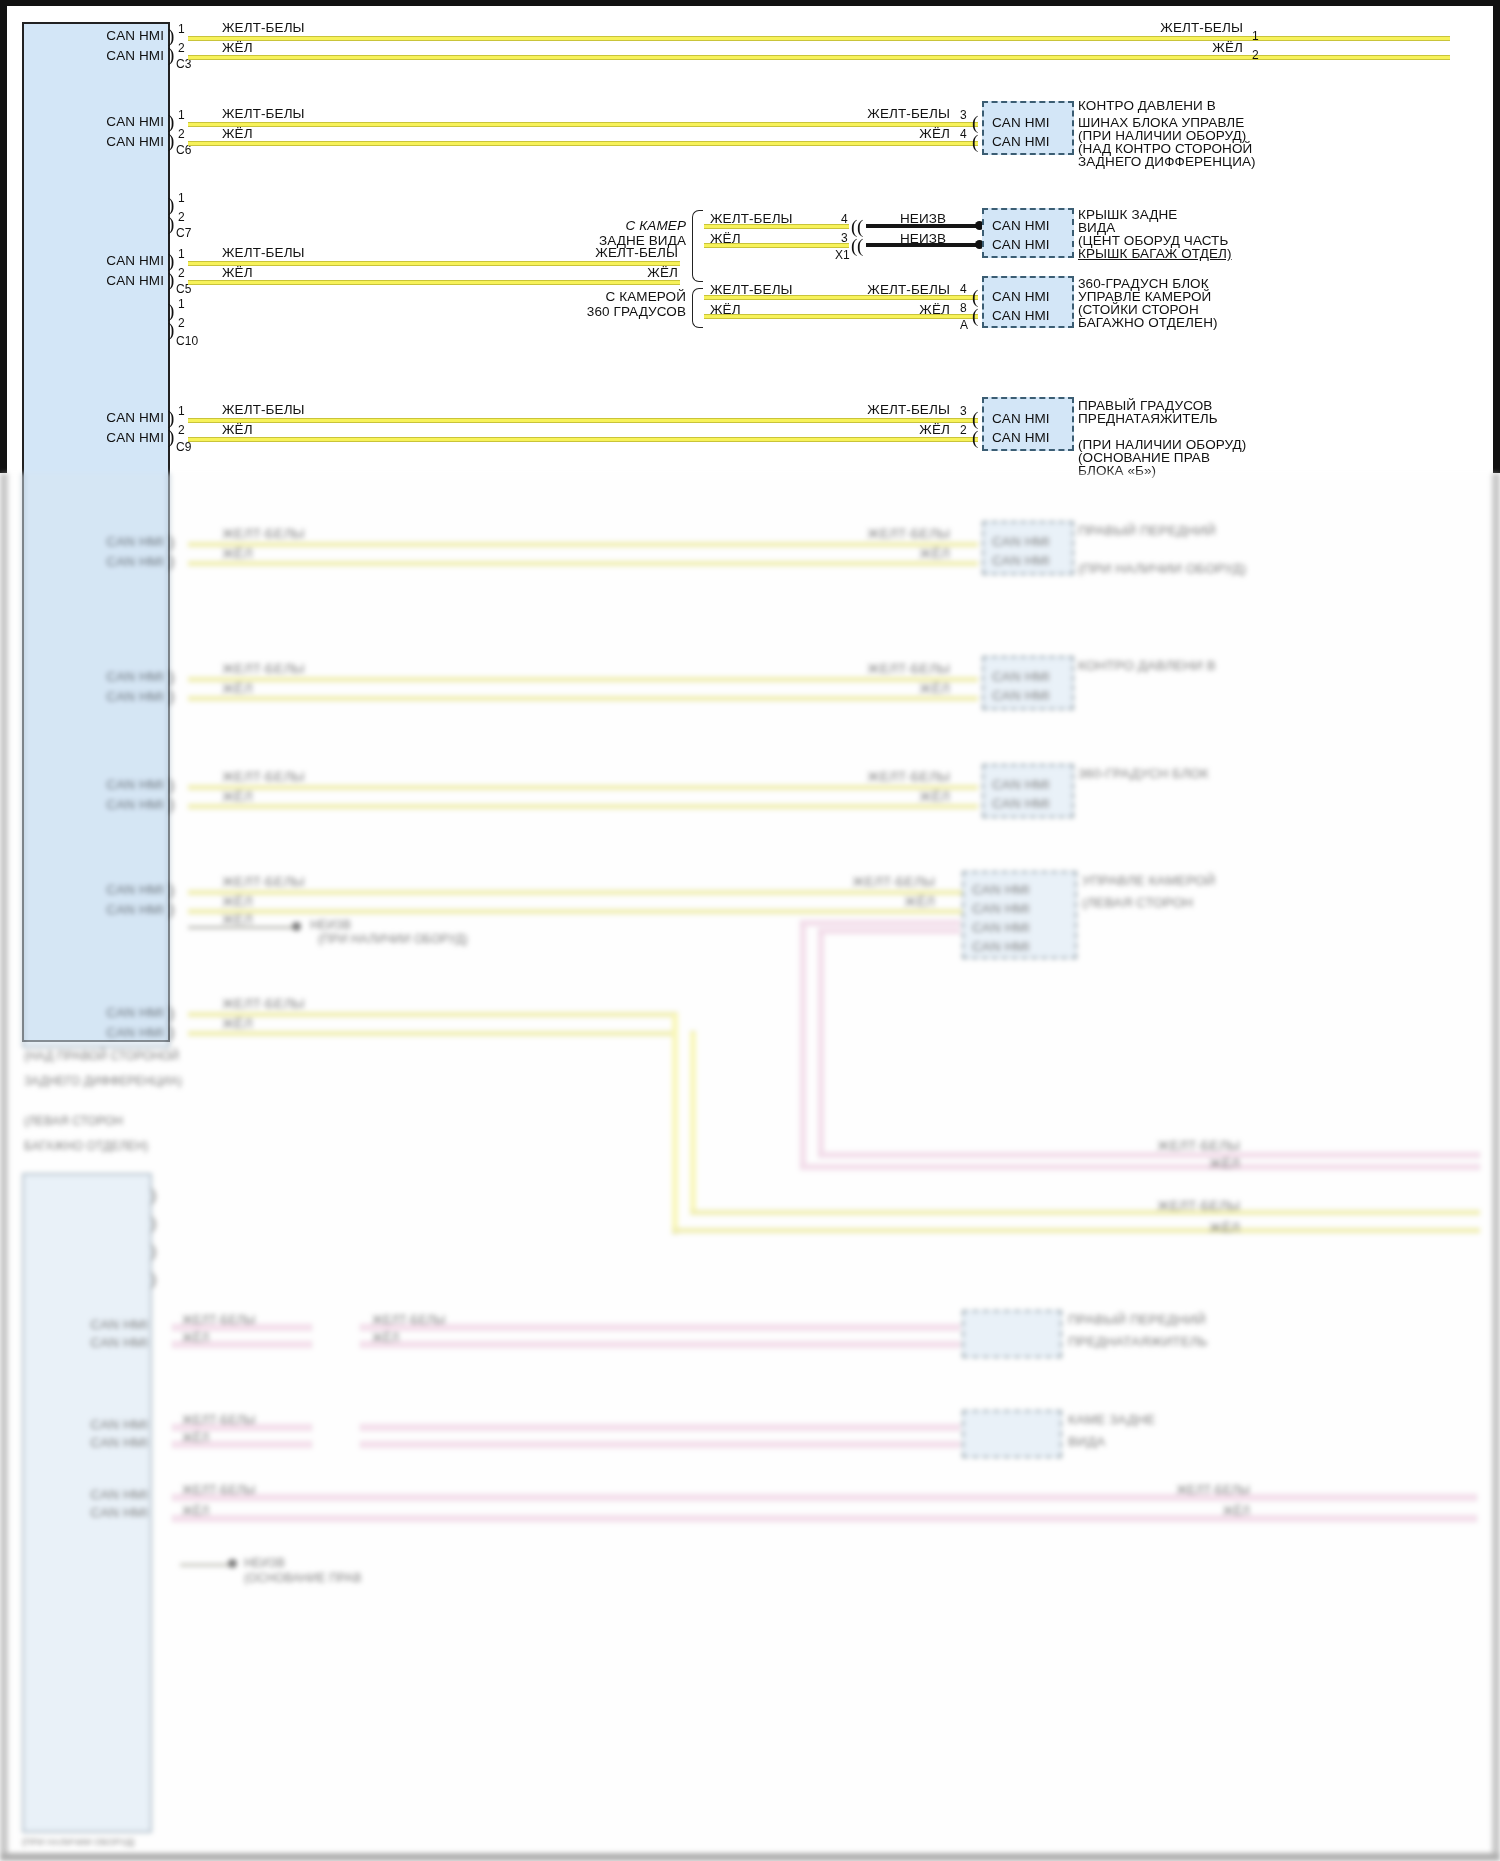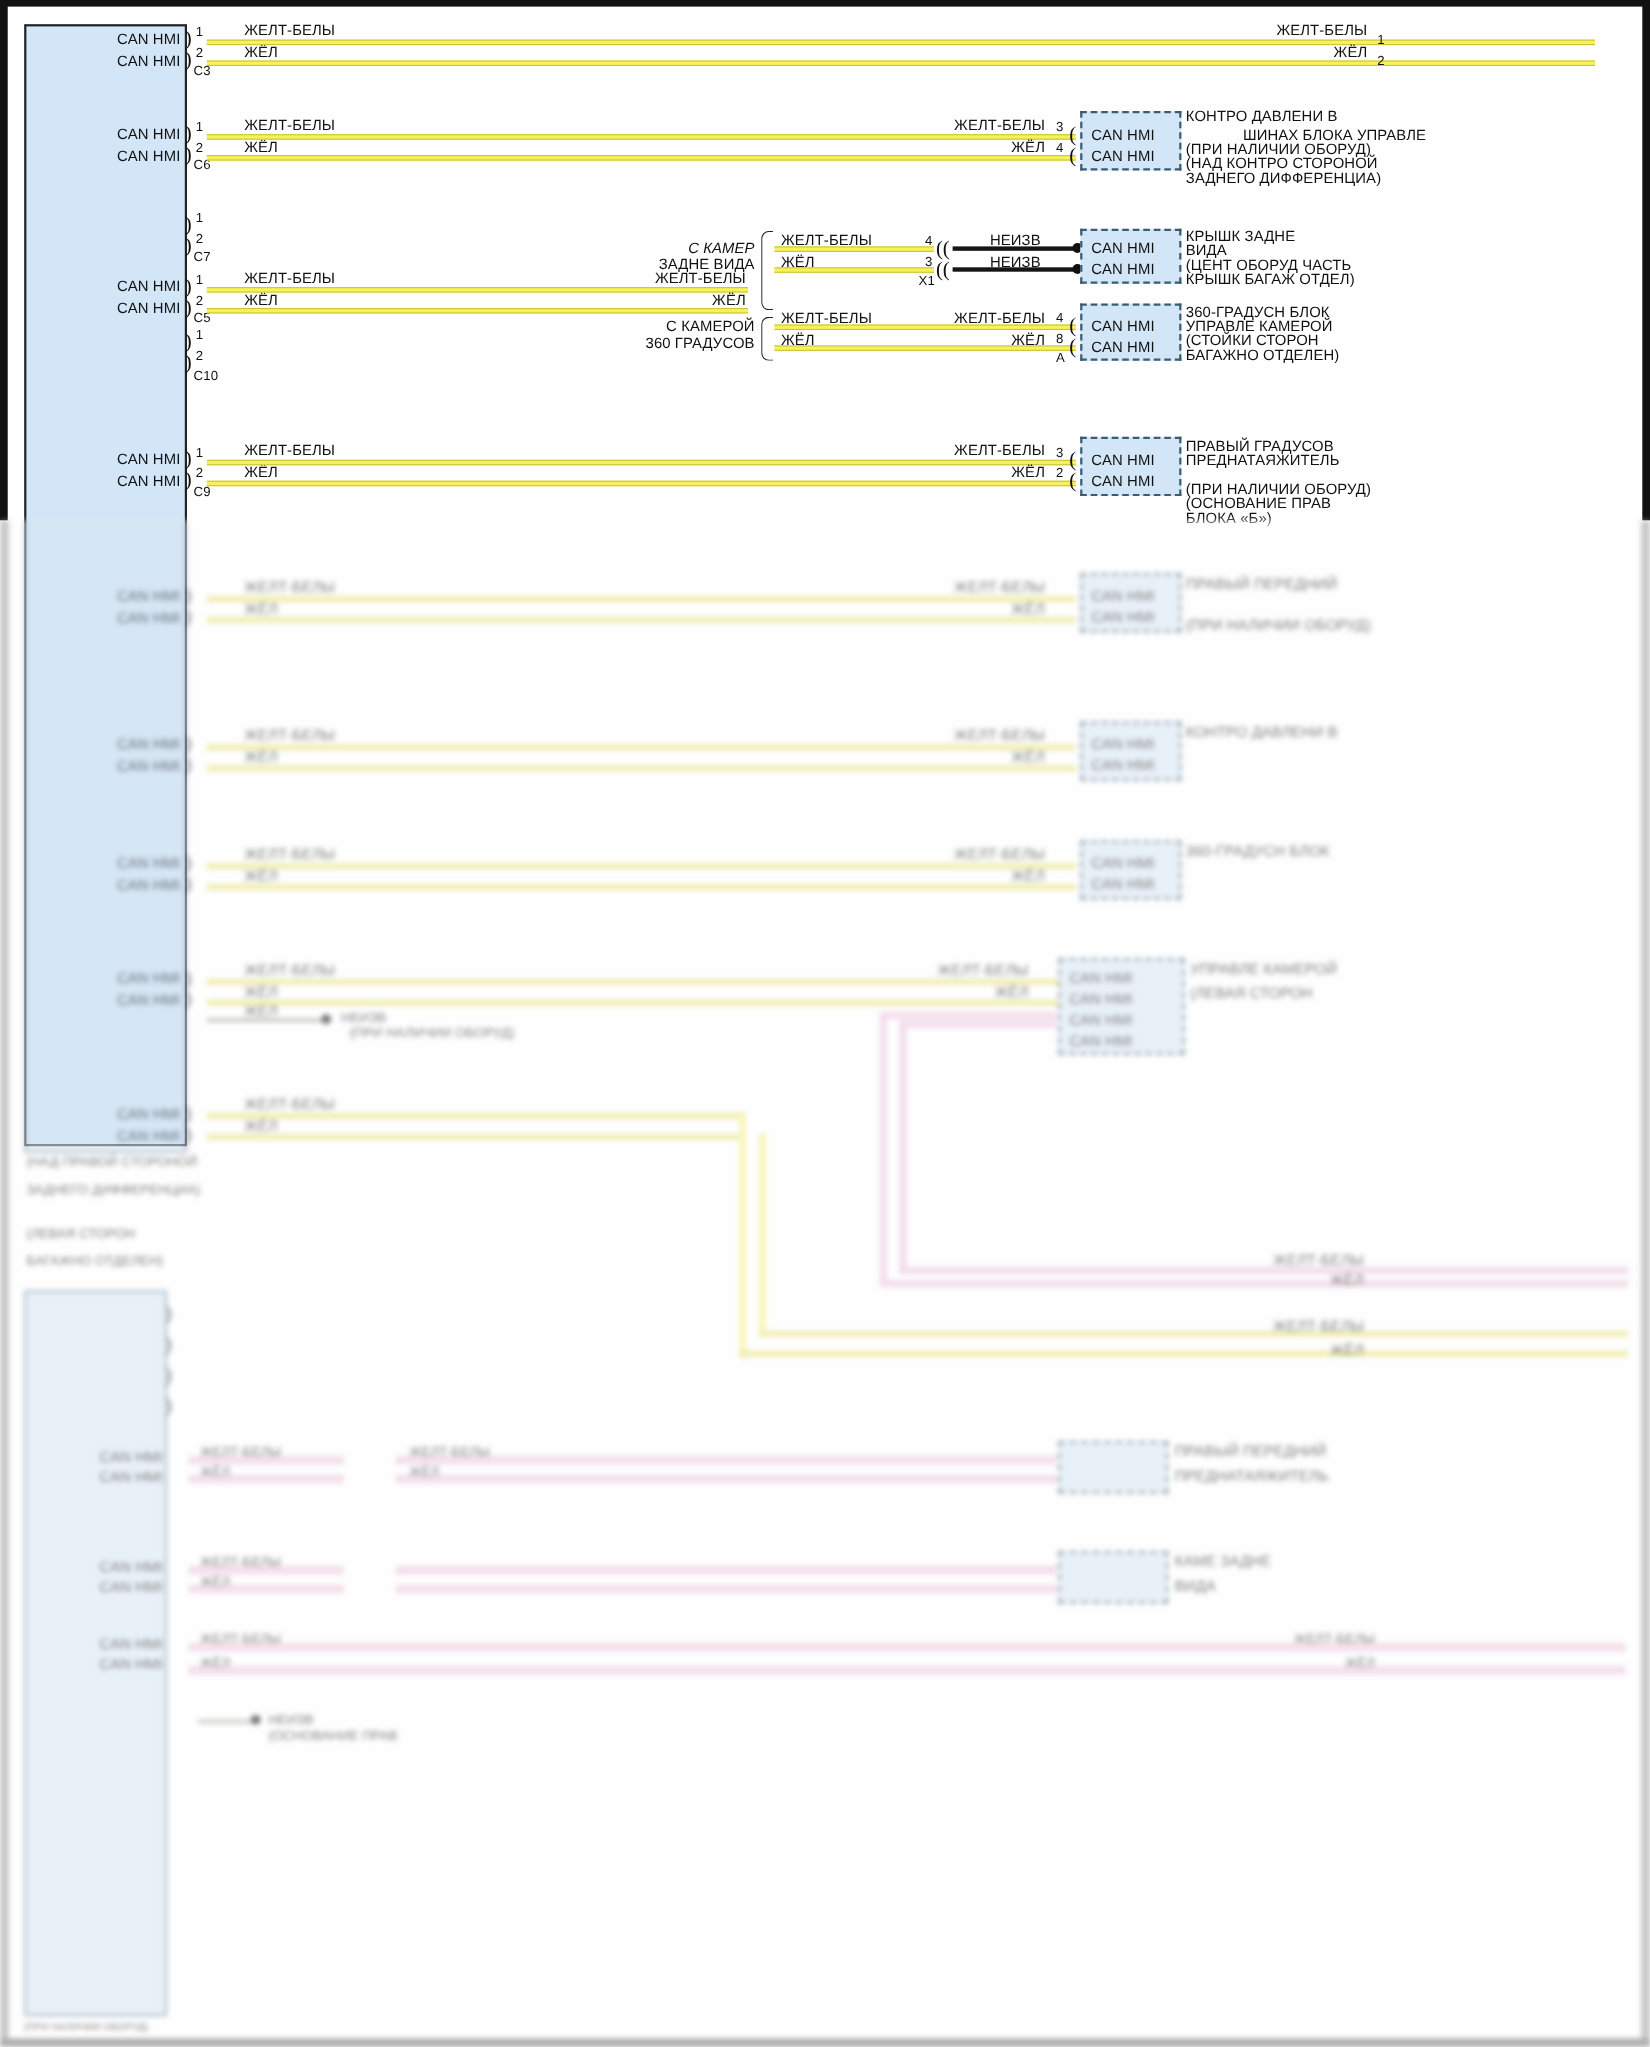--- a/index.html
+++ b/index.html
@@ -151,21 +151,21 @@
   <div class="t small" style="left:960px; top:108px;">3</div>
   <div class="t small" style="left:960px; top:127px;">4</div>
   <div class="conn" style="left:972px; top:113px;">(</div>
   <div class="conn" style="left:972px; top:132px;">(</div>
   <div class="vline" style="left:984px; top:112px; height:16px;"></div>
   <div class="vline" style="left:984px; top:131px; height:16px;"></div>
   <div class="dash-box" style="left:982px; top:101px; width:92px; height:54px;"></div>
   <div class="t" style="left:992px; top:116px;">CAN HMI</div>
   <div class="t" style="left:992px; top:135px;">CAN HMI</div>
   <div class="t" style="left:1078px; top:99px;text-align:right;">КОНТРО ДАВЛЕНИ В</div>
-  <div class="t" style="left:1130px; top:116px;">ШИНАХ БЛОКА УПРАВЛЕ</div>
+  <div class="t" style="left:1078px; top:116px;">ШИНАХ БЛОКА УПРАВЛЕ</div>
   <div class="t" style="left:1078px; top:129px;">(ПРИ НАЛИЧИИ ОБОРУД)</div>
   <div class="t" style="left:1078px; top:142px;">(НАД КОНТРО СТОРОНОЙ</div>
   <div class="t" style="left:1078px; top:155px;">ЗАДНЕГО ДИФФЕРЕНЦИА)</div>
 
   <div class="conn" style="left:168px; top:195px;">)</div>
   <div class="conn" style="left:168px; top:214px;">)</div>
   <div class="t small" style="left:178px; top:191px;">1</div>
   <div class="t small" style="left:178px; top:210px;">2</div>
   <div class="t small" style="left:176px; top:226px;">C7</div>
 
@@ -203,21 +203,21 @@
   <div class="t c" style="left:923px; top:212px;">НЕИЗВ</div>
   <div class="t c" style="left:923px; top:232px;">НЕИЗВ</div>
   <div class="splice-dot" style="left:975px; top:221px;"></div>
   <div class="splice-dot" style="left:975px; top:240px;"></div>
   <div class="dash-box" style="left:982px; top:208px; width:92px; height:50px;"></div>
   <div class="t" style="left:992px; top:219px;">CAN HMI</div>
   <div class="t" style="left:992px; top:238px;">CAN HMI</div>
   <div class="t" style="left:1078px; top:208px;">КРЫШК ЗАДНЕ</div>
   <div class="t" style="left:1078px; top:221px;">ВИДА</div>
   <div class="t" style="left:1078px; top:234px;">(ЦЕНТ ОБОРУД ЧАСТЬ</div>
-  <div class="t" style="left:1078px; top:247px;">КРЫШК БАГАЖ ОТДЕЛ)</div>
+  <div class="t" style="left:1078px; top:247px;text-decoration:underline;">КРЫШК БАГАЖ ОТДЕЛ)</div>
 
   <div class="brace" style="left:692px; top:288px; height:40px;"></div>
   <div class="t r" style="left:686px; top:290px;">С КАМЕРОЙ</div>
   <div class="t r" style="left:686px; top:305px;">360 ГРАДУСОВ</div>
 
   <div class="wire" style="left:704px; top:295px; width:274px;"></div>
   <div class="wire" style="left:704px; top:314px; width:274px;"></div>
   <div class="t" style="left:710px; top:283px;">ЖЕЛТ-БЕЛЫ</div>
   <div class="t" style="left:710px; top:303px;">ЖЁЛ</div>
   <div class="t r" style="left:950px; top:283px;">ЖЕЛТ-БЕЛЫ</div>

